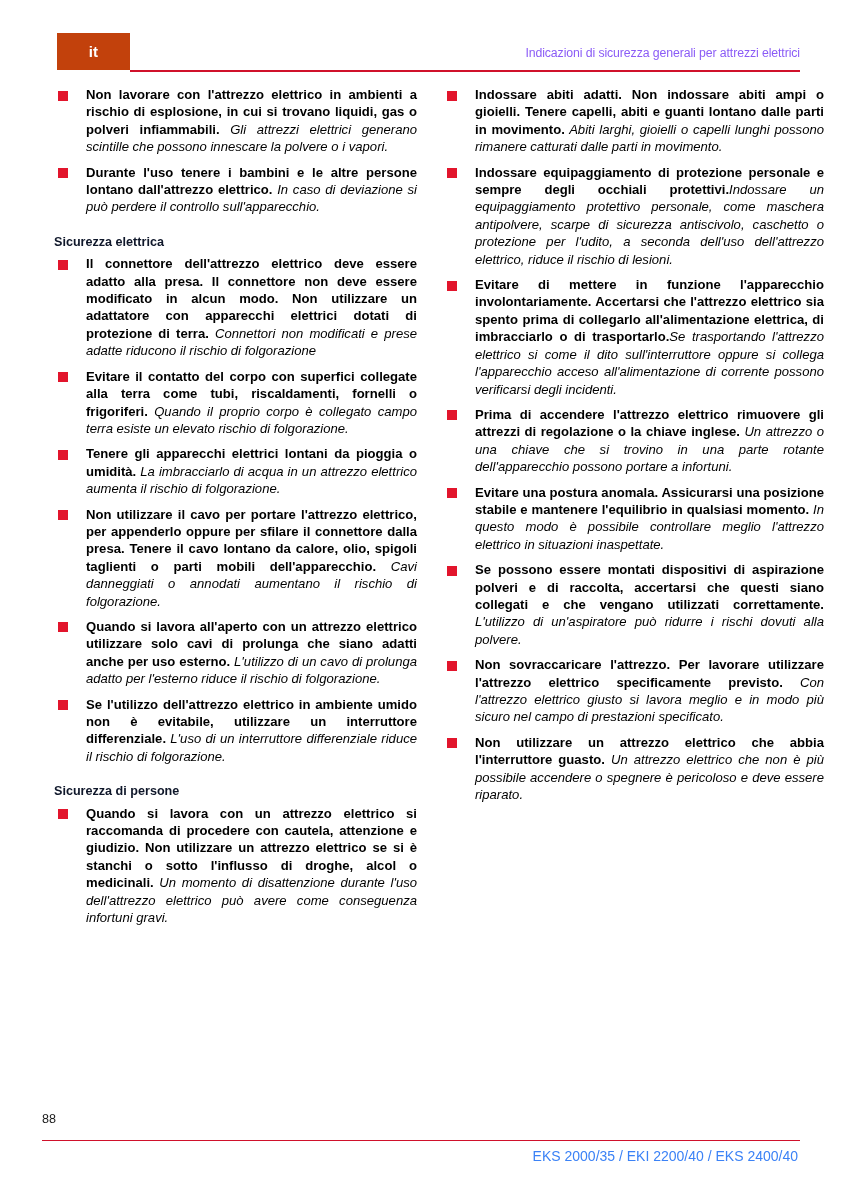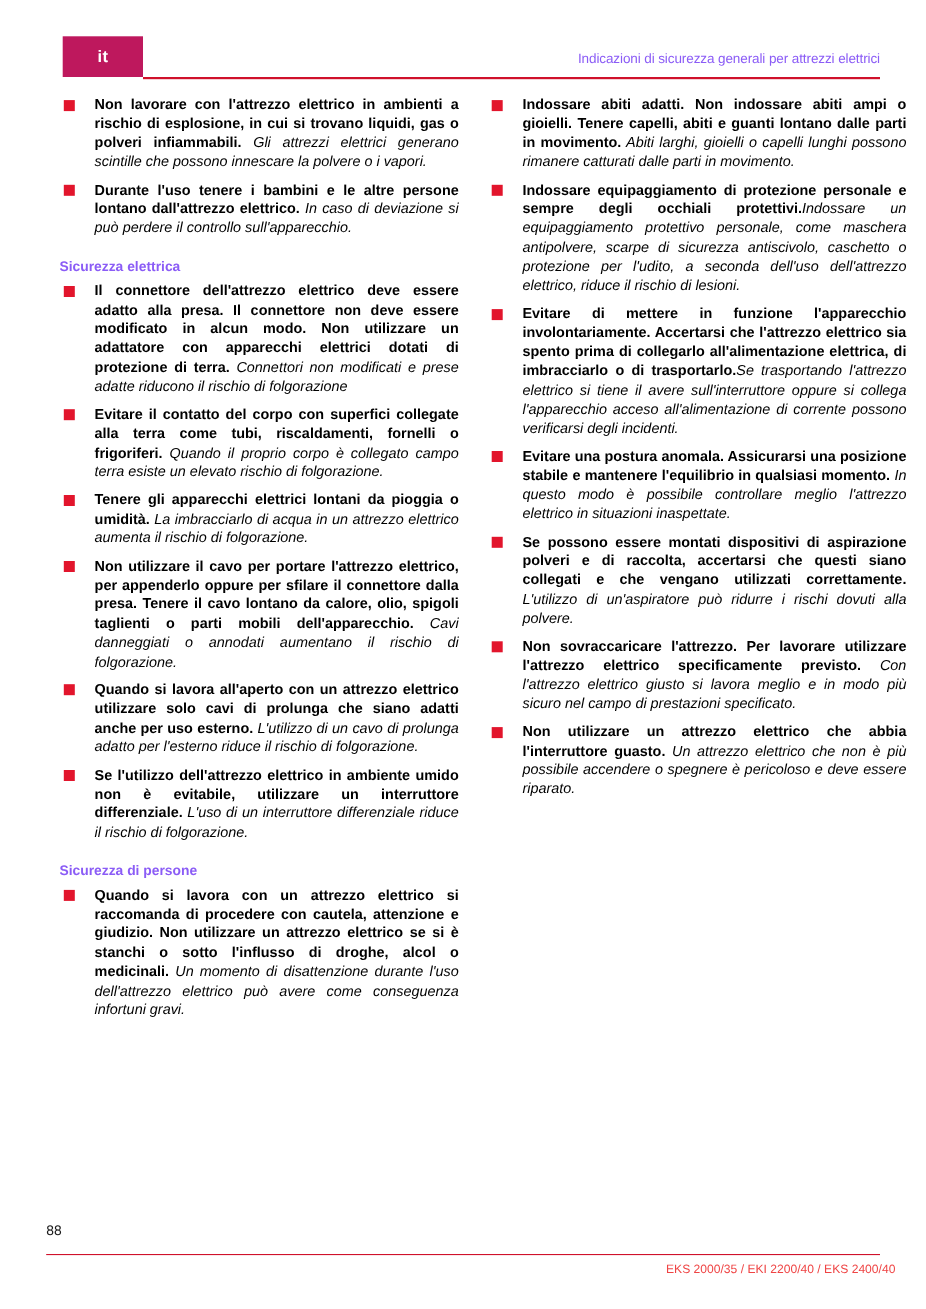--- a/index.html
+++ b/index.html
@@ -87,21 +87,21 @@
     padding-right: 30px;
   }
 
   
   .section-head {
     font-size: 12.6px;
     font-weight: bold;
     line-height: 17.4px;
     margin: 0 0 4px 0;
     padding-top: 10px;
-    color: #8b5cf6;
+    color: #0f172a;
   }
 
   
   .bullet-item {
     position: relative;
     padding-left: 32px;
     margin-bottom: 8px;
   }
   .bullet-sq {
     position: absolute;
@@ -138,34 +138,34 @@
   }
   .footer-page {
     position: absolute;
     left: 42px;
     top: 1112px;
     font-size: 12.6px;
     color: #1a1a1a;
   }
   .footer-model {
     position: absolute;
-    right: 28px;
+    right: 44px;
     top: 1148px;
-    font-size: 11px;
-    color: #ef4444;
+    font-size: 14px;
+    color: #3b82f6;
     white-space: nowrap;
   }
 </style>
 </head>
 <body>
 
 <div class="page">
 
   <div class="header">
-    <div class="lang-tab" style="background: #be185d;">it</div>
+    <div class="lang-tab" style="background: #c2410c;">it</div>
     <div class="header-title">Indicazioni di sicurezza generali per attrezzi elettrici</div>
     <div class="header-rule" style="background: rgb(208, 17, 43);"></div>
   </div>
 
   <div class="columns">
 
     <div class="col col-left">
 
       <div class="bullet-item">
         <span class="bullet-sq" style="background: rgb(226, 21, 44);"></span>
@@ -248,24 +248,30 @@
       <div class="bullet-item">
         <span class="bullet-sq" style="background: rgb(226, 21, 44);"></span>
         <div class="btext">
           <b>Indossare equipaggiamento di protezione personale e sempre degli occhiali protettivi.</b><i>Indossare un equipaggiamento protettivo personale, come maschera antipolvere, scarpe di sicurezza antiscivolo, caschetto o protezione per l'udito, a seconda dell'uso dell'attrezzo elettrico, riduce il rischio di lesioni.</i>
         </div>
       </div>
 
       <div class="bullet-item">
         <span class="bullet-sq" style="background: rgb(226, 21, 44);"></span>
         <div class="btext">
-          <b>Evitare di mettere in funzione l'apparecchio involontariamente. Accertarsi che l'attrezzo elettrico sia spento prima di collegarlo all'alimentazione elettrica, di imbracciarlo o di trasportarlo.</b><i>Se trasportando l'attrezzo elettrico si tiene il avere sull'interruttore oppure si collega l'apparecchio acceso all'alimentazione di corrente possono verificarsi degli incidenti.</i>
-        </div>
-      </div>
-
+          <b>Evitare di mettere in funzione l'apparecchio involontariamente. Accertarsi che l'attrezzo elettrico sia spento prima di collegarlo all'alimentazione elettrica, di imbracciarlo o di trasportarlo.</b><i>Se trasportando l'attrezzo elettrico si come il dito sull'interruttore oppure si collega l'apparecchio acceso all'alimentazione di corrente possono verificarsi degli incidenti.</i>
+        </div>
+      </div>
+
+      <div class="bullet-item">
+        <span class="bullet-sq" style="background: rgb(226, 21, 44);"></span>
+        <div class="btext">
+          <b>Prima di accendere l'attrezzo elettrico rimuovere gli attrezzi di regolazione o la chiave inglese.</b><i> Un attrezzo o una chiave che si trovino in una parte rotante dell'apparecchio possono portare a infortuni.</i>
+        </div>
+      </div>
 
       <div class="bullet-item">
         <span class="bullet-sq" style="background: rgb(226, 21, 44);"></span>
         <div class="btext">
           <b>Evitare una postura anomala. Assicurarsi una posizione stabile e mantenere l'equilibrio in qualsiasi momento.</b><i> In questo modo è possibile controllare meglio l'attrezzo elettrico in situazioni inaspettate.</i>
         </div>
       </div>
 
       <div class="bullet-item">
         <span class="bullet-sq" style="background: rgb(226, 21, 44);"></span>

